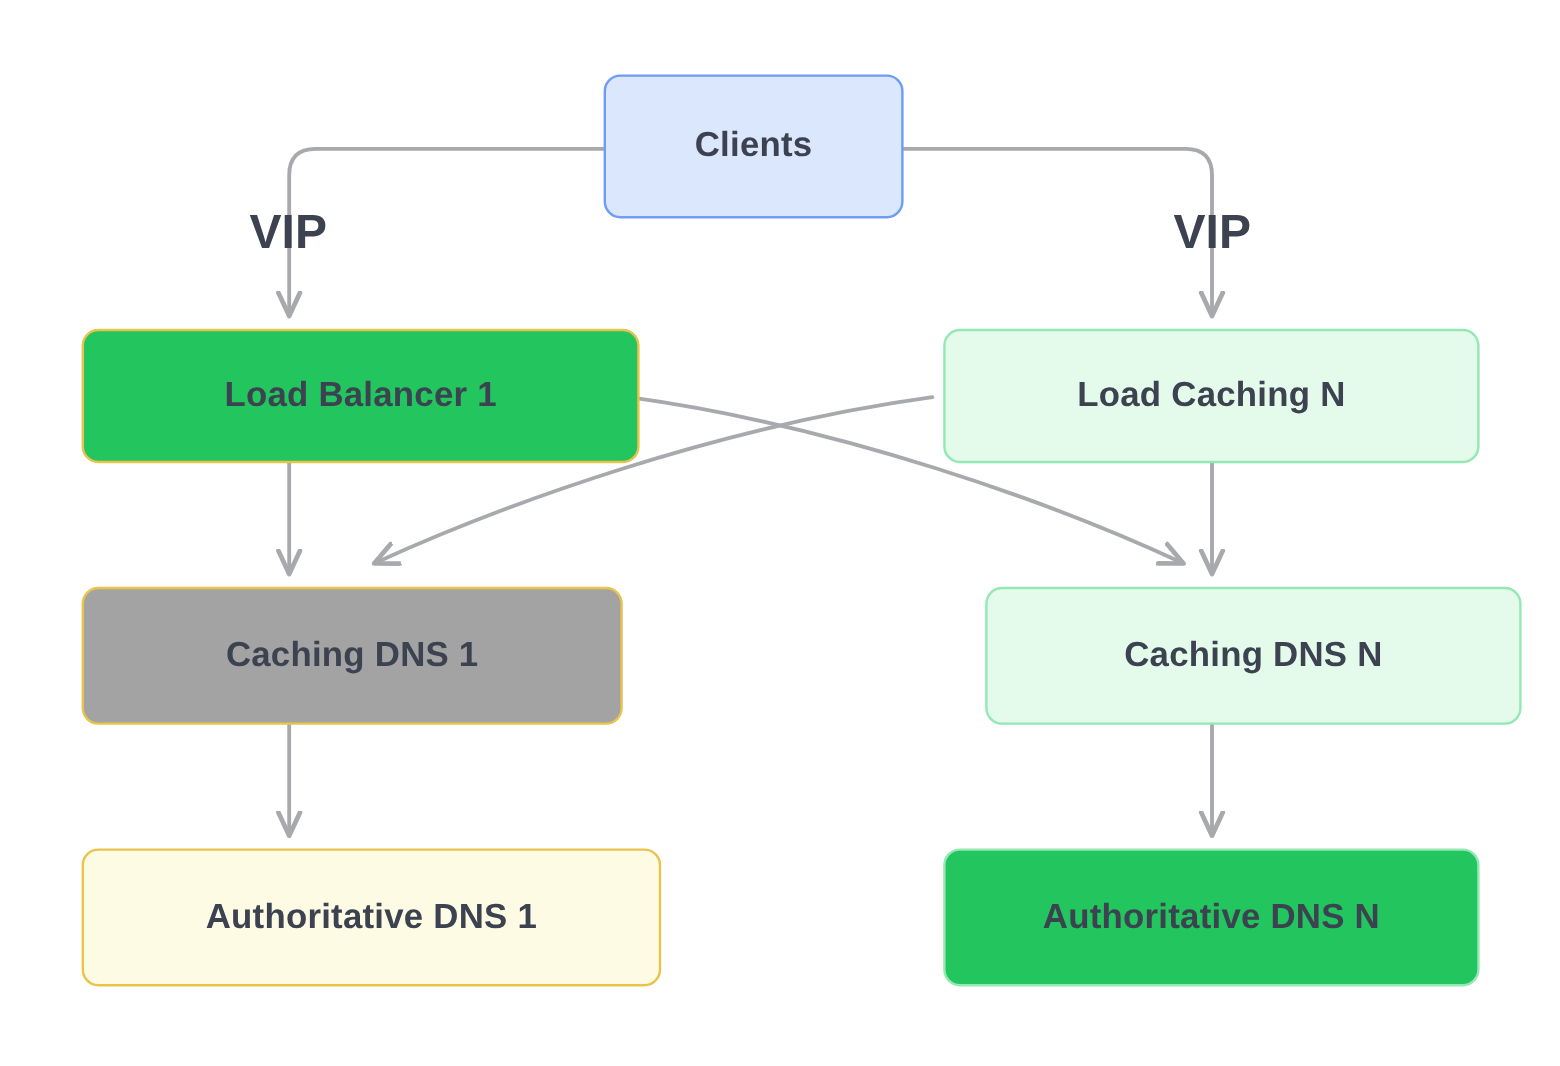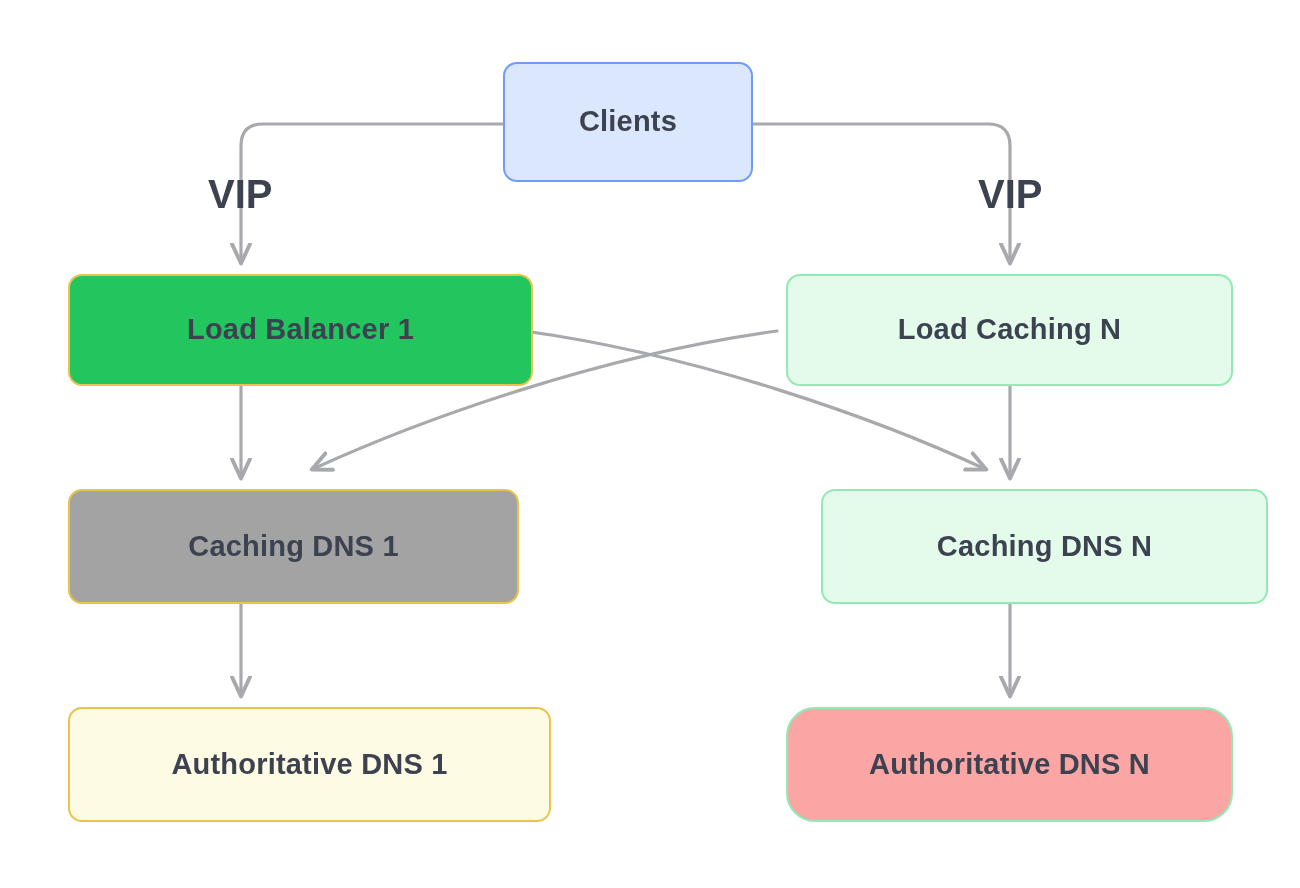--- a/index.html
+++ b/index.html
@@ -103,21 +103,21 @@
   </div>
 
   <div class="node" style="left:786px; top:489px; width:447px; height:115px; background:#e4fbec; border-color:#93e8b3;margin-left:35px;">
     <span class="node-label">Caching DNS N</span>
   </div>
 
   <div class="node" style="left:68px; top:707px; width:483px; height:115px; background:#fdfbe4; border-color:#e9c34c;">
     <span class="node-label">Authoritative DNS 1</span>
   </div>
 
-  <div class="node" style="left:786px; top:707px; width:447px; height:115px; background:#fca5a5; border-color:#93e8b3;border-radius:29px;">
+  <div class="node" style="left:786px; top:707px; width:447px; height:115px; background:#22c55e; border-color:#93e8b3;">
     <span class="node-label">Authoritative DNS N</span>
   </div>
 
   <div class="edge-label" style="left:208px; top:172px;">VIP</div>
 
   <div class="edge-label" style="left:978px; top:172px;">VIP</div>
 
 </div>
 
 </body></html>

